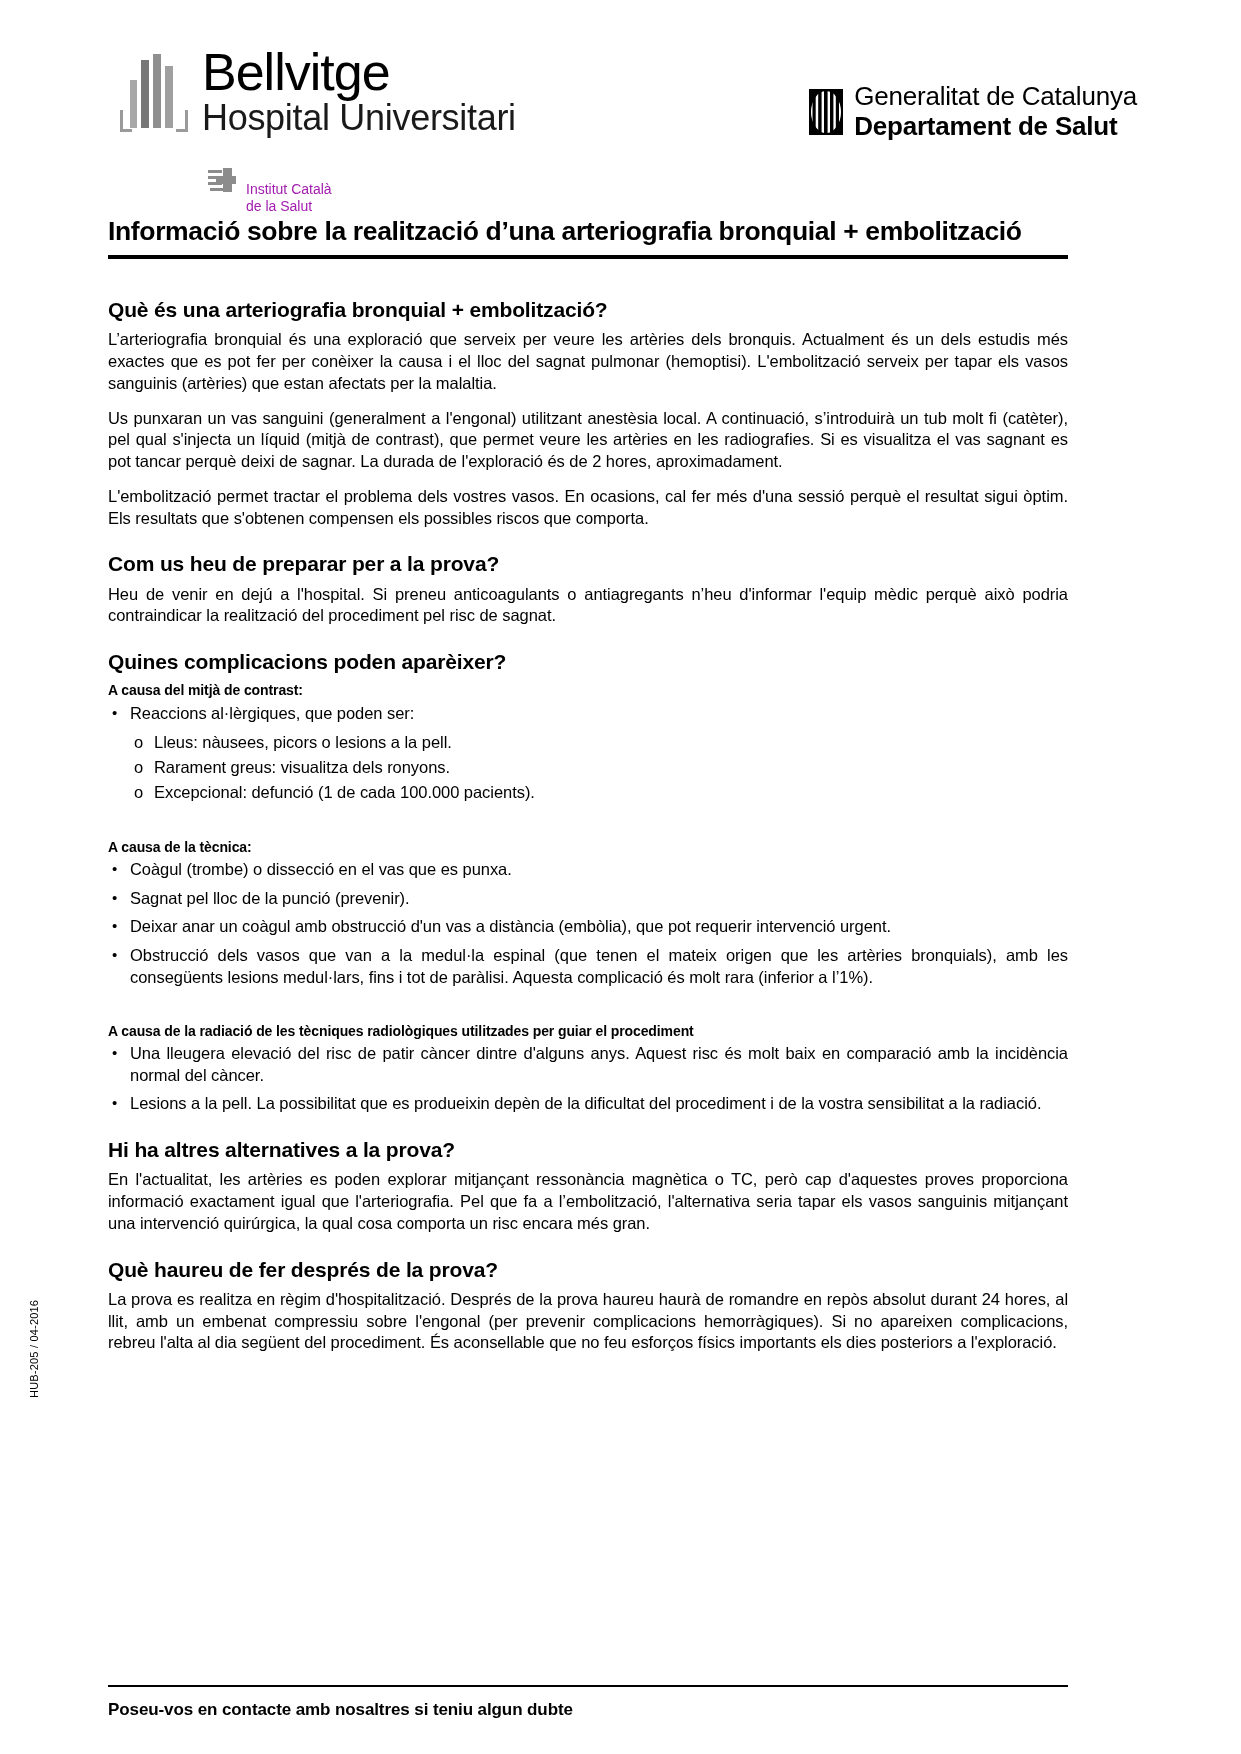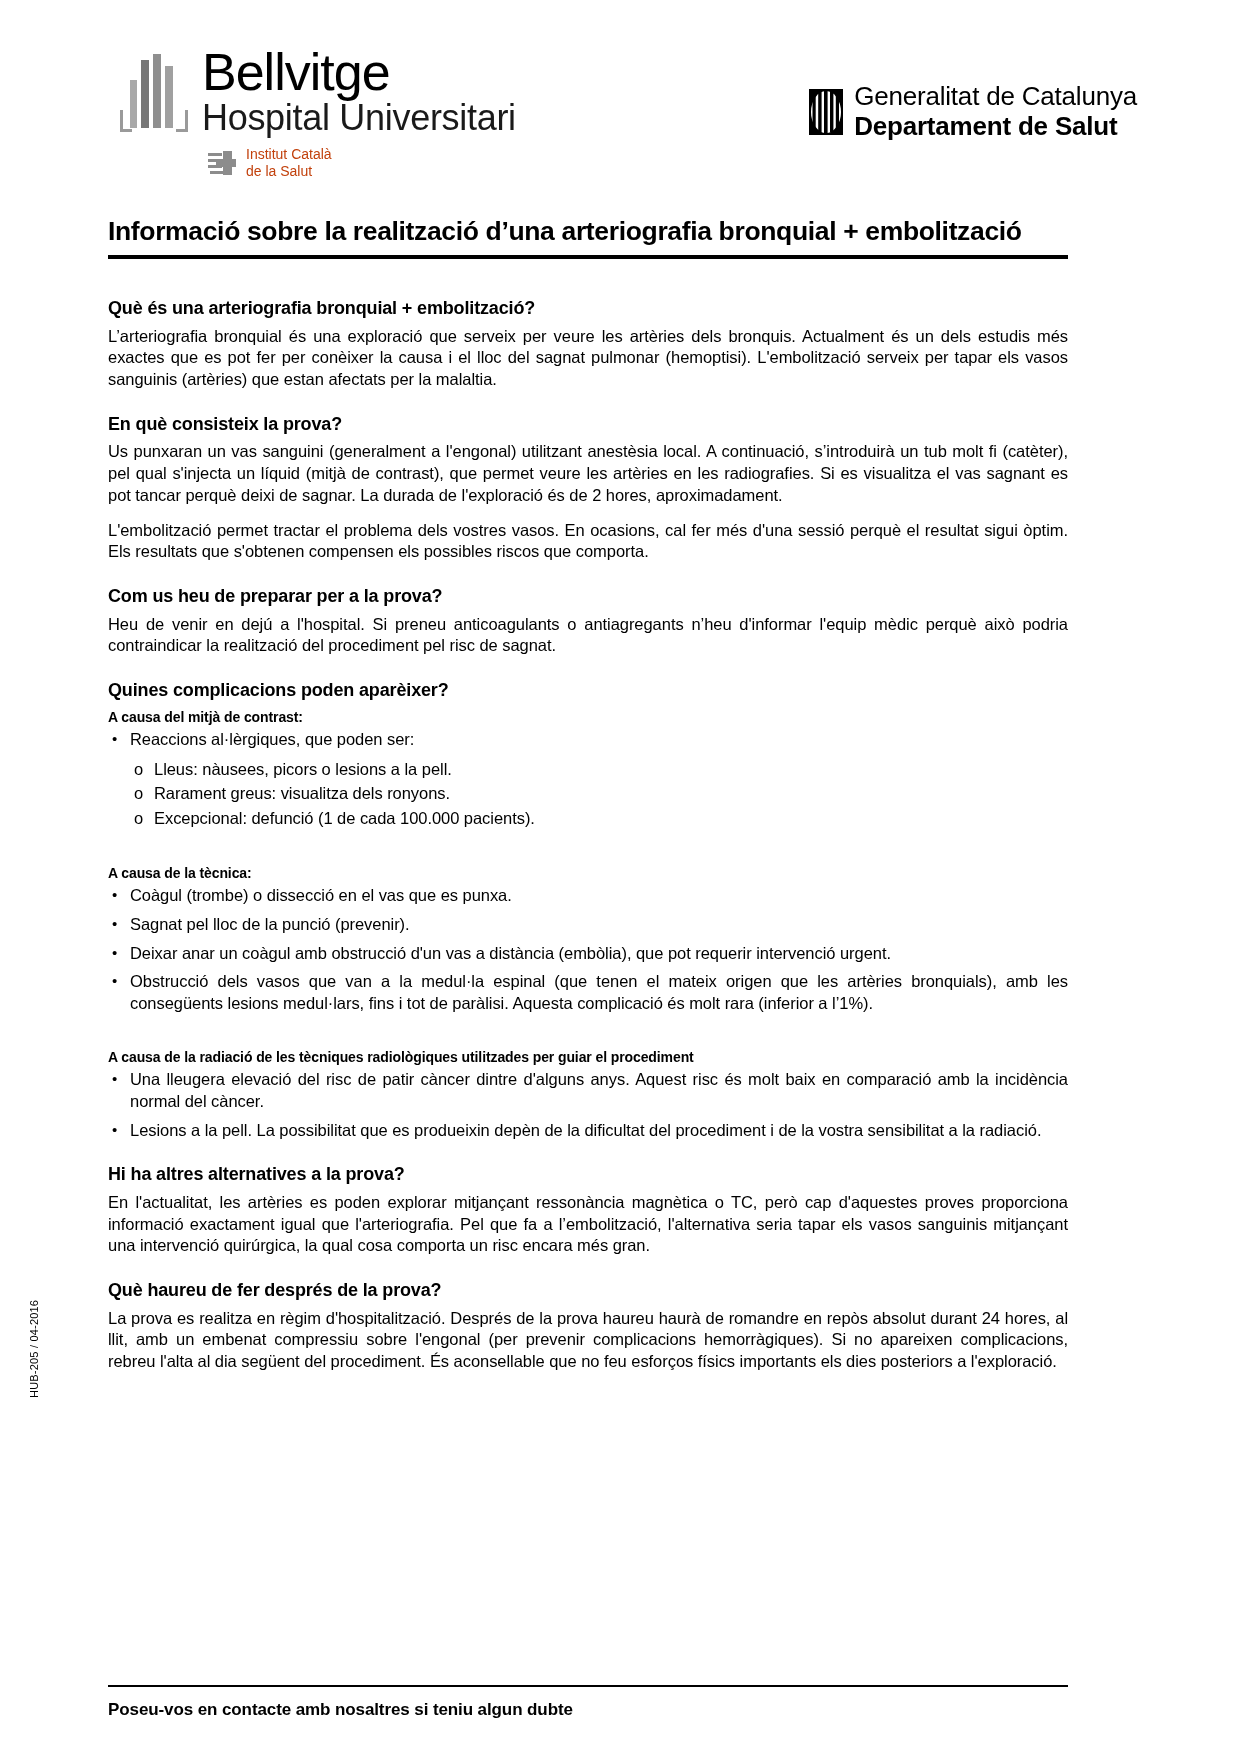--- a/index.html
+++ b/index.html
@@ -114,22 +114,23 @@
   }
   .ics-cross .v { left: 15px; top: 2px; width: 9px; height: 24px; }
   .ics-cross .h { left: 8px; top: 10px; width: 20px; height: 8px; }
   .ics-cross .l1 { left: 0px;  top: 4px;  width: 14px; height: 3px; }
   .ics-cross .l2 { left: 0px;  top: 10px; width: 11px; height: 3px; }
   .ics-cross .l3 { left: 0px;  top: 16px; width: 14px; height: 3px; }
   .ics-cross .l4 { left: 2px;  top: 22px; width: 16px; height: 3px; }
   .ics-words {
     font-size: 14px;
     line-height: 1.18;
-    color: #c2410c;
+    color: #a21caf;
     font-weight: 400;
+    margin-top: 35px;
   }
 
   .logo-gencat {
     position: absolute;
     right: 108px;
     top: 82px;
     display: flex;
     align-items: center;
   }
   .gencat-shield {
@@ -176,21 +177,21 @@
   }
 
   
   .content {
     position: absolute;
     left: 108px;
     top: 275px;
     width: 960px;
   }
   h2.sec-title {
-    font-size: 18px;
+    font-size: 21px;
     font-weight: 700;
     margin: 22px 0 6px 0;
     letter-spacing: -0.15px;
     line-height: 1.25;
   }
   h3.sub-title {
     font-size: 14px;
     font-weight: 700;
     margin: 6px 0 3px 0;
     letter-spacing: -0.1px;
@@ -343,21 +344,20 @@
   </div>
 
   <div class="doc-title">Informació sobre la realització d’una arteriografia bronquial + embolització</div>
   <div class="title-rule"></div>
 
   <div class="content">
 
     <h2 class="sec-title">Què és una arteriografia bronquial + embolització?</h2>
     <p class="para">L’arteriografia bronquial és una exploració que serveix per veure les artèries dels bronquis. Actualment és un dels estudis més exactes que es pot fer per conèixer la causa i el lloc del sagnat pulmonar (hemoptisi). L'embolització serveix per tapar els vasos sanguinis (artèries) que estan afectats per la malaltia.</p>
 
-    <h2 class="sec-title">En què consisteix la prova?</h2>
     <p class="para">Us punxaran un vas sanguini (generalment a l'engonal) utilitzant anestèsia local. A continuació, s’introduirà un tub molt fi (catèter), pel qual s'injecta un líquid (mitjà de contrast), que permet veure les artèries en les radiografies. Si es visualitza el vas sagnant es pot tancar perquè deixi de sagnar. La durada de l'exploració és de 2 hores, aproximadament.</p>
     <p class="para">L'embolització permet tractar el problema dels vostres vasos. En ocasions, cal fer més d'una sessió perquè el resultat sigui òptim. Els resultats que s'obtenen compensen els possibles riscos que comporta.</p>
 
     <h2 class="sec-title">Com us heu de preparar per a la prova?</h2>
     <p class="para">Heu de venir en dejú a l'hospital. Si preneu anticoagulants o antiagregants n’heu d'informar l'equip mèdic perquè això podria contraindicar la realització del procediment pel risc de sagnat.</p>
 
     <h2 class="sec-title">Quines complicacions poden aparèixer?</h2>
 
     <h3 class="sub-title">A causa del mitjà de contrast:</h3>
     <ul class="bullets tight">

